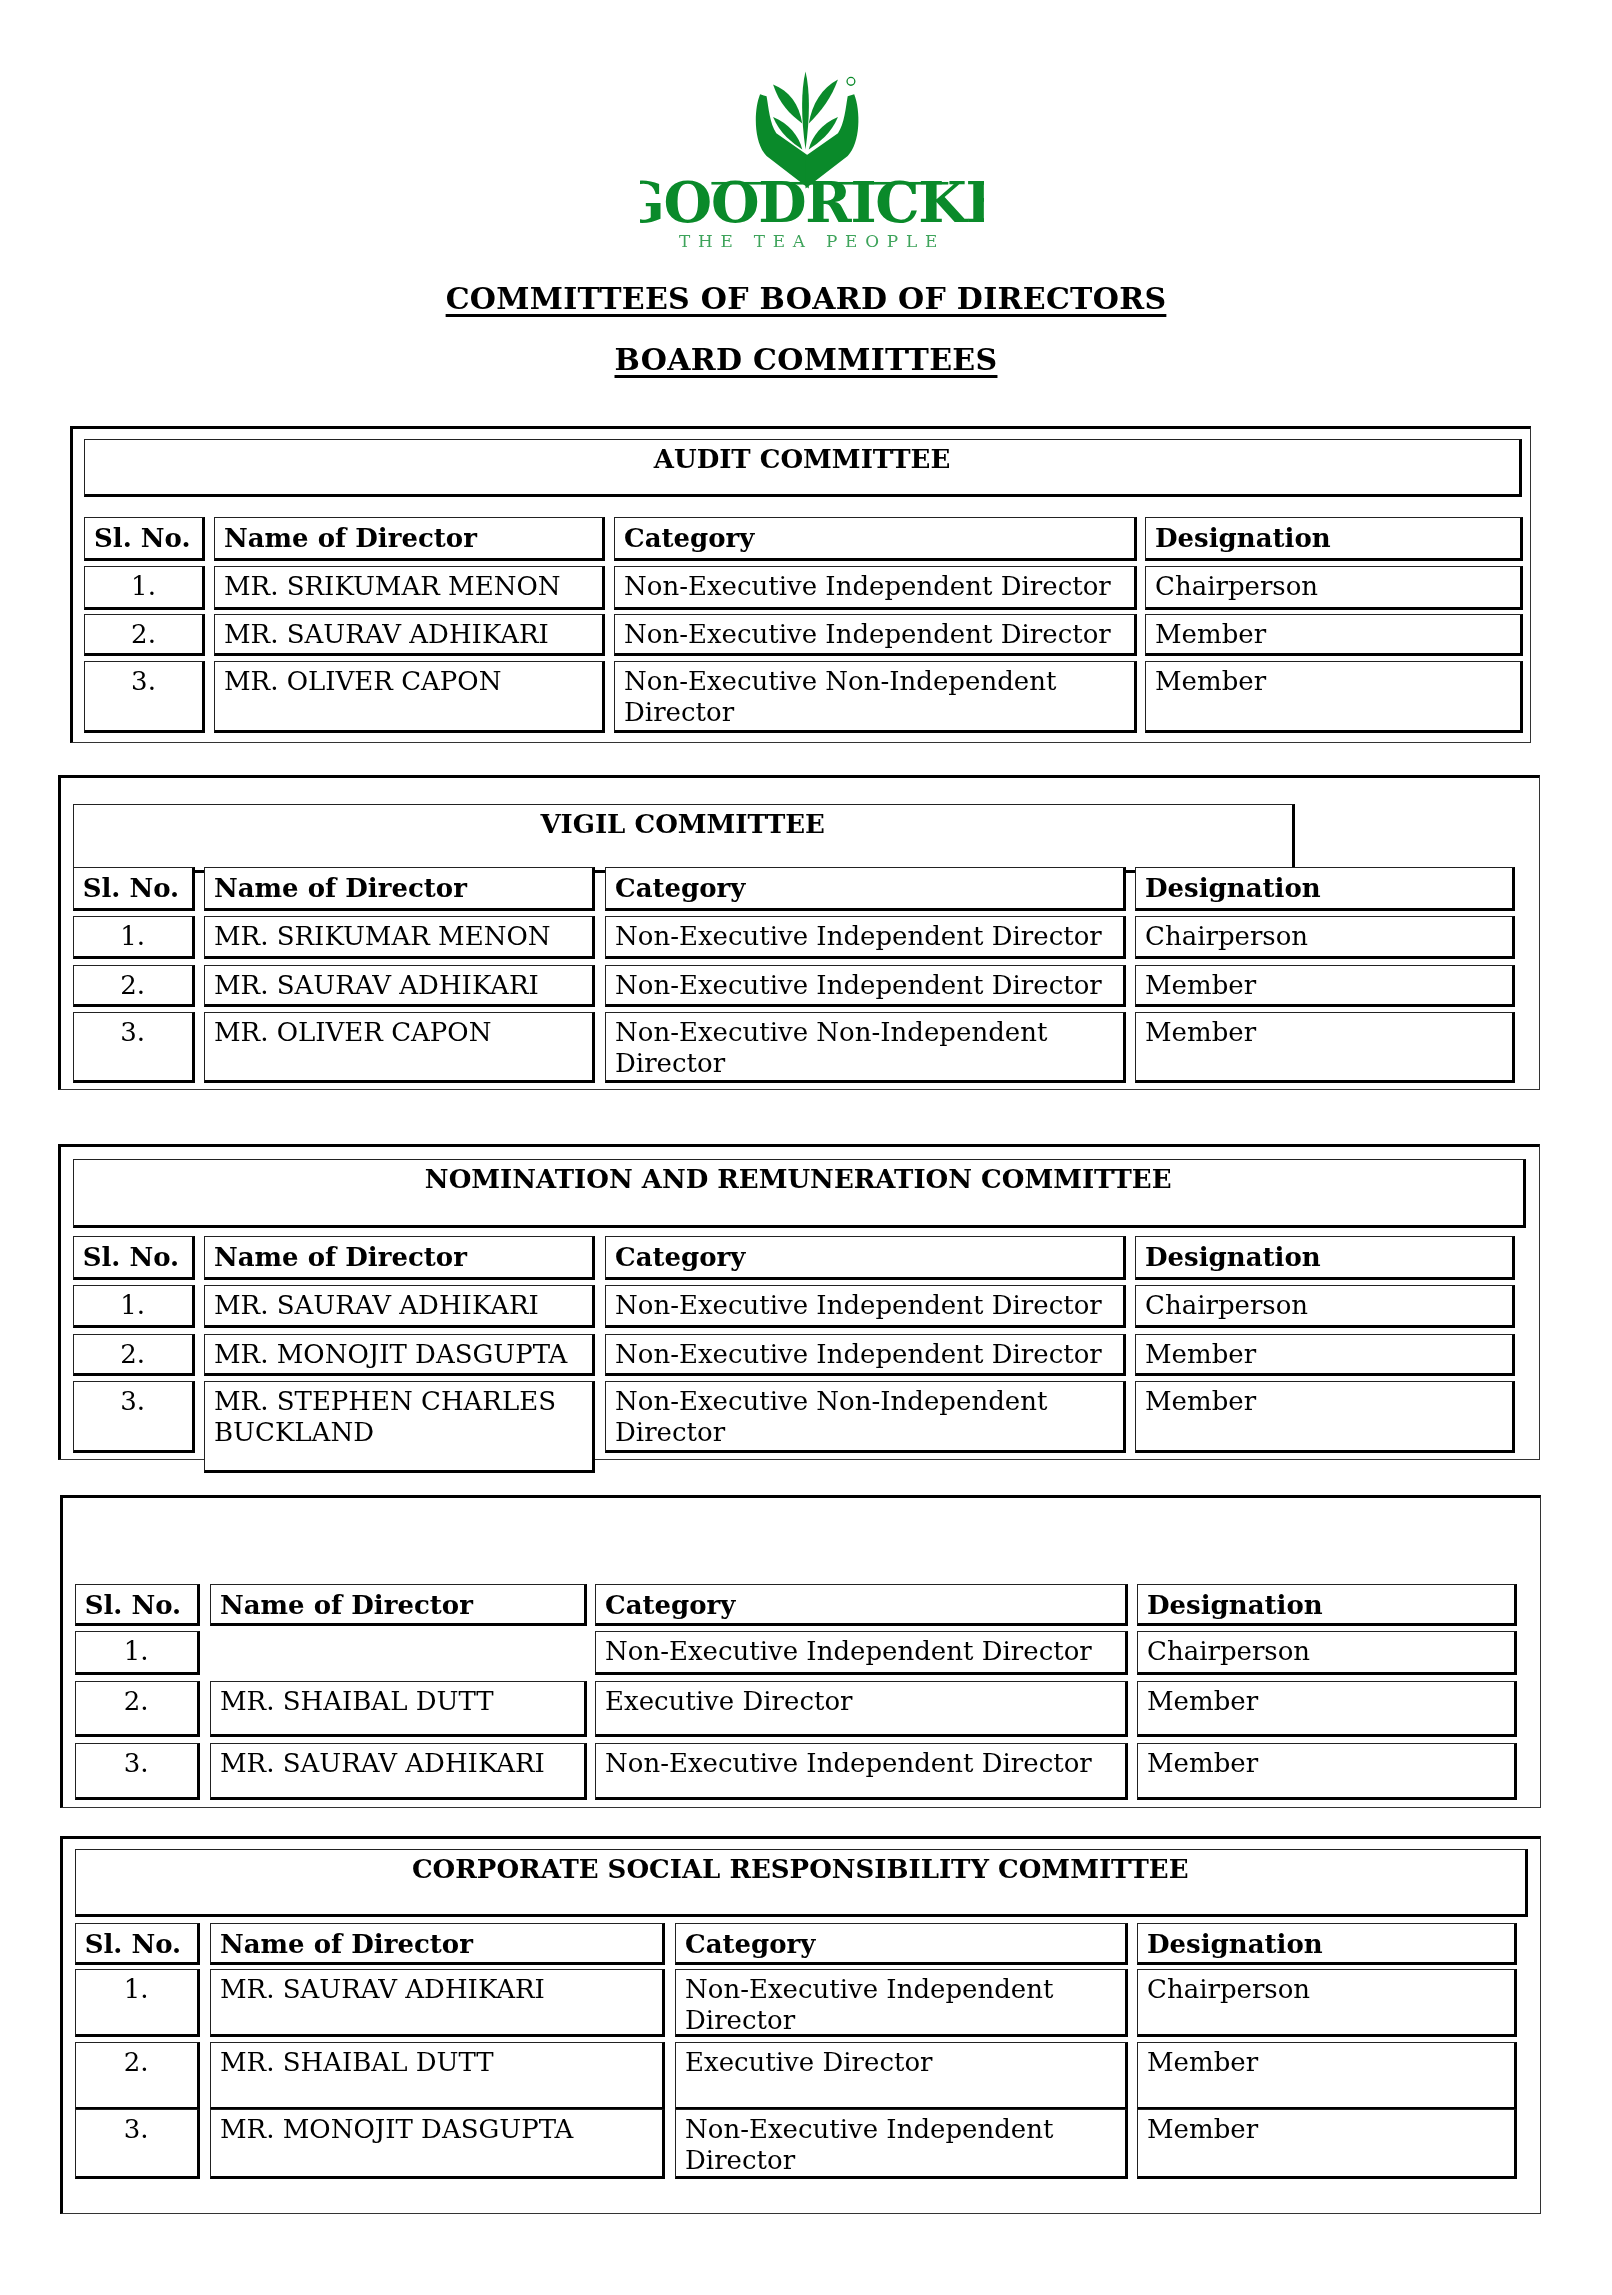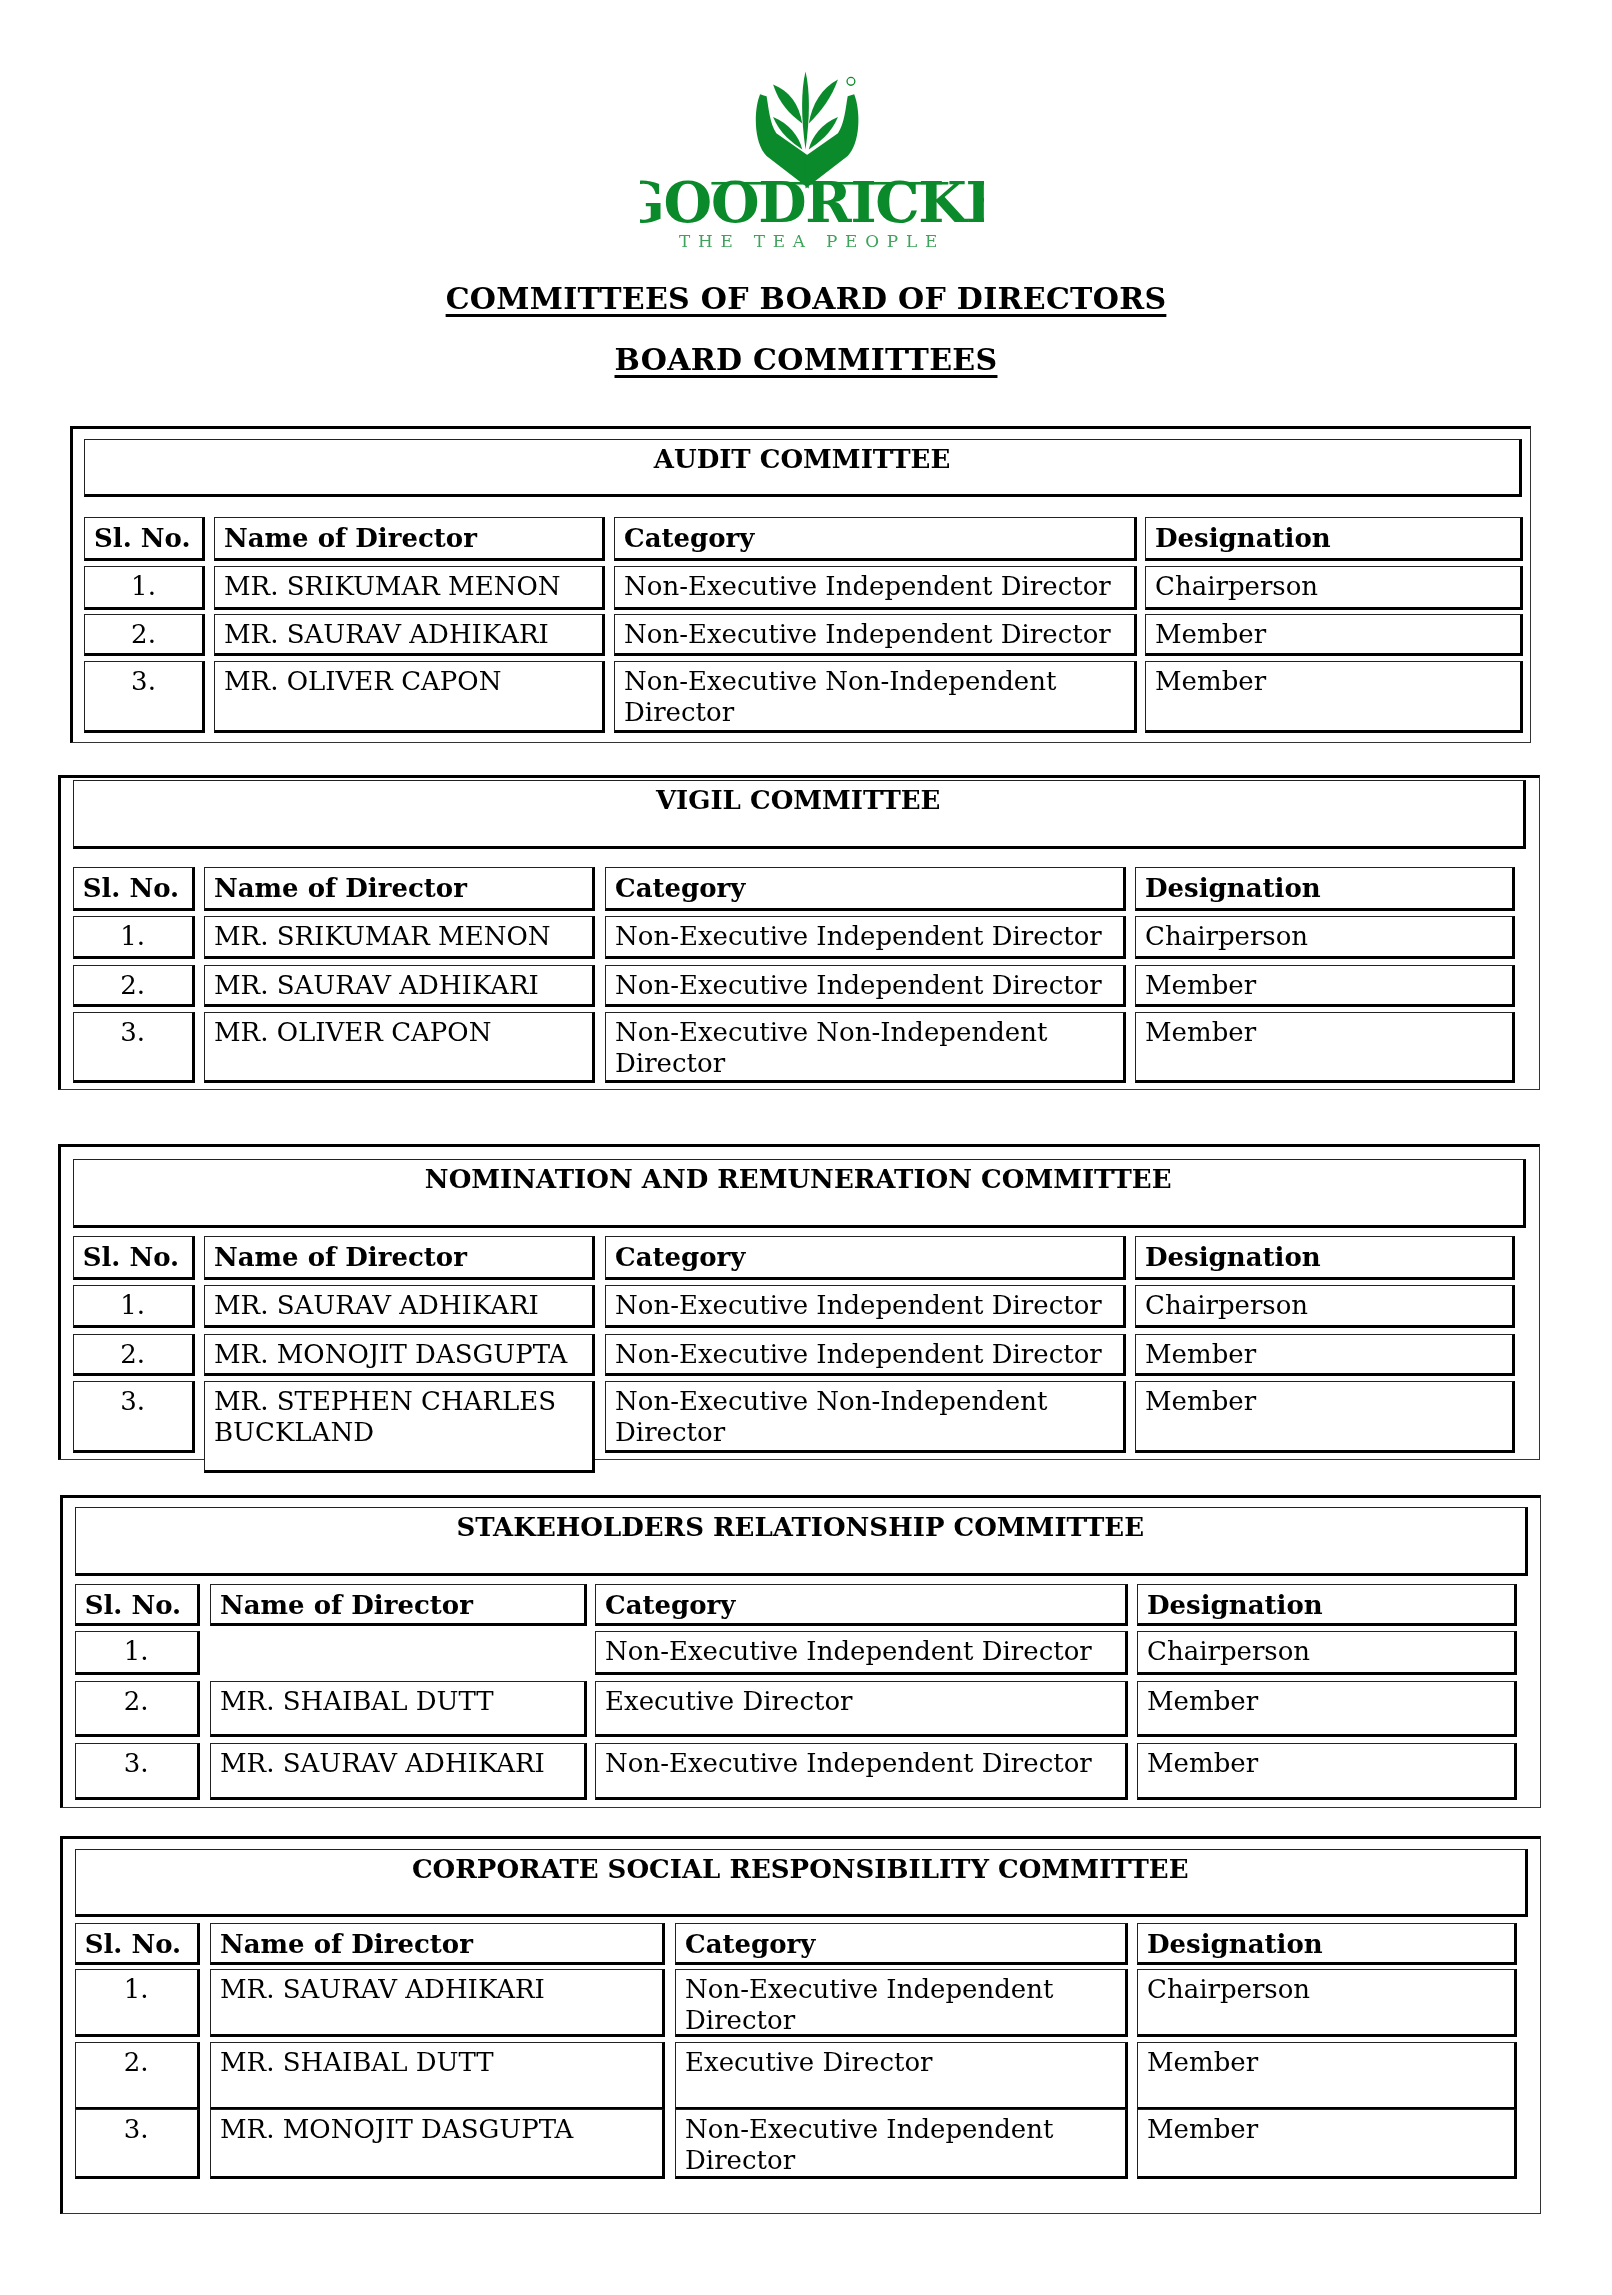--- a/index.html
+++ b/index.html
@@ -73,21 +73,21 @@
       <div class="cell data sl" style="left: 11px; top: 185px; width: 121px; height: 42px;">2.</div>
       <div class="cell data" style="left: 141px; top: 185px; width: 391px; height: 42px;">MR. SAURAV ADHIKARI</div>
       <div class="cell data" style="left: 541px; top: 185px; width: 523px; height: 42px;">Non-Executive Independent Director</div>
       <div class="cell data" style="left: 1072px; top: 185px; width: 378px; height: 42px;">Member</div>
       <div class="cell data sl" style="left: 11px; top: 232px; width: 121px; height: 72px;">3.</div>
       <div class="cell data" style="left: 141px; top: 232px; width: 391px; height: 72px;">MR. OLIVER CAPON</div>
       <div class="cell data" style="left: 541px; top: 232px; width: 523px; height: 72px;">Non-Executive Non-Independent Director</div>
       <div class="cell data" style="left: 1072px; top: 232px; width: 378px; height: 72px;">Member</div>
     </div>
     <div class="committee" style="left: 58px; top: 775px; width: 1482px; height: 315px;">
-      <div class="cell title" style="left: 11.7px; top: 2px; width: 1453px; height: 69px;">VIGIL COMMITTEE</div>
+      <div class="cell title" style="left: 11.7px; top: 26px; width: 1222px; height: 69px;">VIGIL COMMITTEE</div>
       <div class="cell hdr" style="left: 11.7px; top: 89px; width: 122px; height: 44px;">Sl. No.</div>
       <div class="cell hdr" style="left: 143px; top: 89px; width: 391px; height: 44px;">Name of Director</div>
       <div class="cell hdr" style="left: 544px; top: 89px; width: 521px; height: 44px;">Category</div>
       <div class="cell hdr" style="left: 1074px; top: 89px; width: 380px; height: 44px;">Designation</div>
       <div class="cell data sl" style="left: 11.7px; top: 138px; width: 122px; height: 43px;">1.</div>
       <div class="cell data" style="left: 143px; top: 138px; width: 391px; height: 43px;">MR. SRIKUMAR MENON</div>
       <div class="cell data" style="left: 544px; top: 138px; width: 521px; height: 43px;">Non-Executive Independent Director</div>
       <div class="cell data" style="left: 1074px; top: 138px; width: 380px; height: 43px;">Chairperson</div>
       <div class="cell data sl" style="left: 11.7px; top: 187px; width: 122px; height: 42px;">2.</div>
       <div class="cell data" style="left: 143px; top: 187px; width: 391px; height: 42px;">MR. SAURAV ADHIKARI</div>
@@ -111,21 +111,20 @@
       <div class="cell data sl" style="left: 11.7px; top: 187px; width: 122px; height: 42px;">2.</div>
       <div class="cell data" style="left: 143px; top: 187px; width: 391px; height: 42px;">MR. MONOJIT DASGUPTA</div>
       <div class="cell data" style="left: 544px; top: 187px; width: 521px; height: 42px;">Non-Executive Independent Director</div>
       <div class="cell data" style="left: 1074px; top: 187px; width: 380px; height: 42px;">Member</div>
       <div class="cell data sl" style="left: 11.7px; top: 234px; width: 122px; height: 72px;">3.</div>
       <div class="cell data" style="left: 143px; top: 234px; width: 391px; height: 92px;">MR. STEPHEN CHARLES BUCKLAND</div>
       <div class="cell data" style="left: 544px; top: 234px; width: 521px; height: 72px;">Non-Executive Non-Independent Director</div>
       <div class="cell data" style="left: 1074px; top: 234px; width: 380px; height: 72px;">Member</div>
     </div>
     <div class="committee" style="left: 60px; top: 1495px; width: 1481px; height: 313px;">
-      <div class="cell title" style="left: 11.7px; top: 9px; width: 1453px; height: 69px;">STAKEHOLDERS RELATIONSHIP COMMITTEE</div>
       <div class="cell hdr" style="left: 11.7px; top: 86px; width: 125px; height: 42px;">Sl. No.</div>
       <div class="cell hdr" style="left: 147px; top: 86px; width: 377px; height: 42px;">Name of Director</div>
       <div class="cell hdr" style="left: 532px; top: 86px; width: 533px; height: 42px;">Category</div>
       <div class="cell hdr" style="left: 1074px; top: 86px; width: 380px; height: 42px;">Designation</div>
       <div class="cell data sl" style="left: 11.7px; top: 133px; width: 125px; height: 44px;">1.</div>
       <div class="cell data" style="left: 532px; top: 133px; width: 533px; height: 44px;">Non-Executive Independent Director</div>
       <div class="cell data" style="left: 1074px; top: 133px; width: 380px; height: 44px;">Chairperson</div>
       <div class="cell data sl" style="left: 11.7px; top: 183px; width: 125px; height: 56px;">2.</div>
       <div class="cell data" style="left: 147px; top: 183px; width: 377px; height: 56px;">MR. SHAIBAL DUTT</div>
       <div class="cell data" style="left: 532px; top: 183px; width: 533px; height: 56px;">Executive Director</div>

